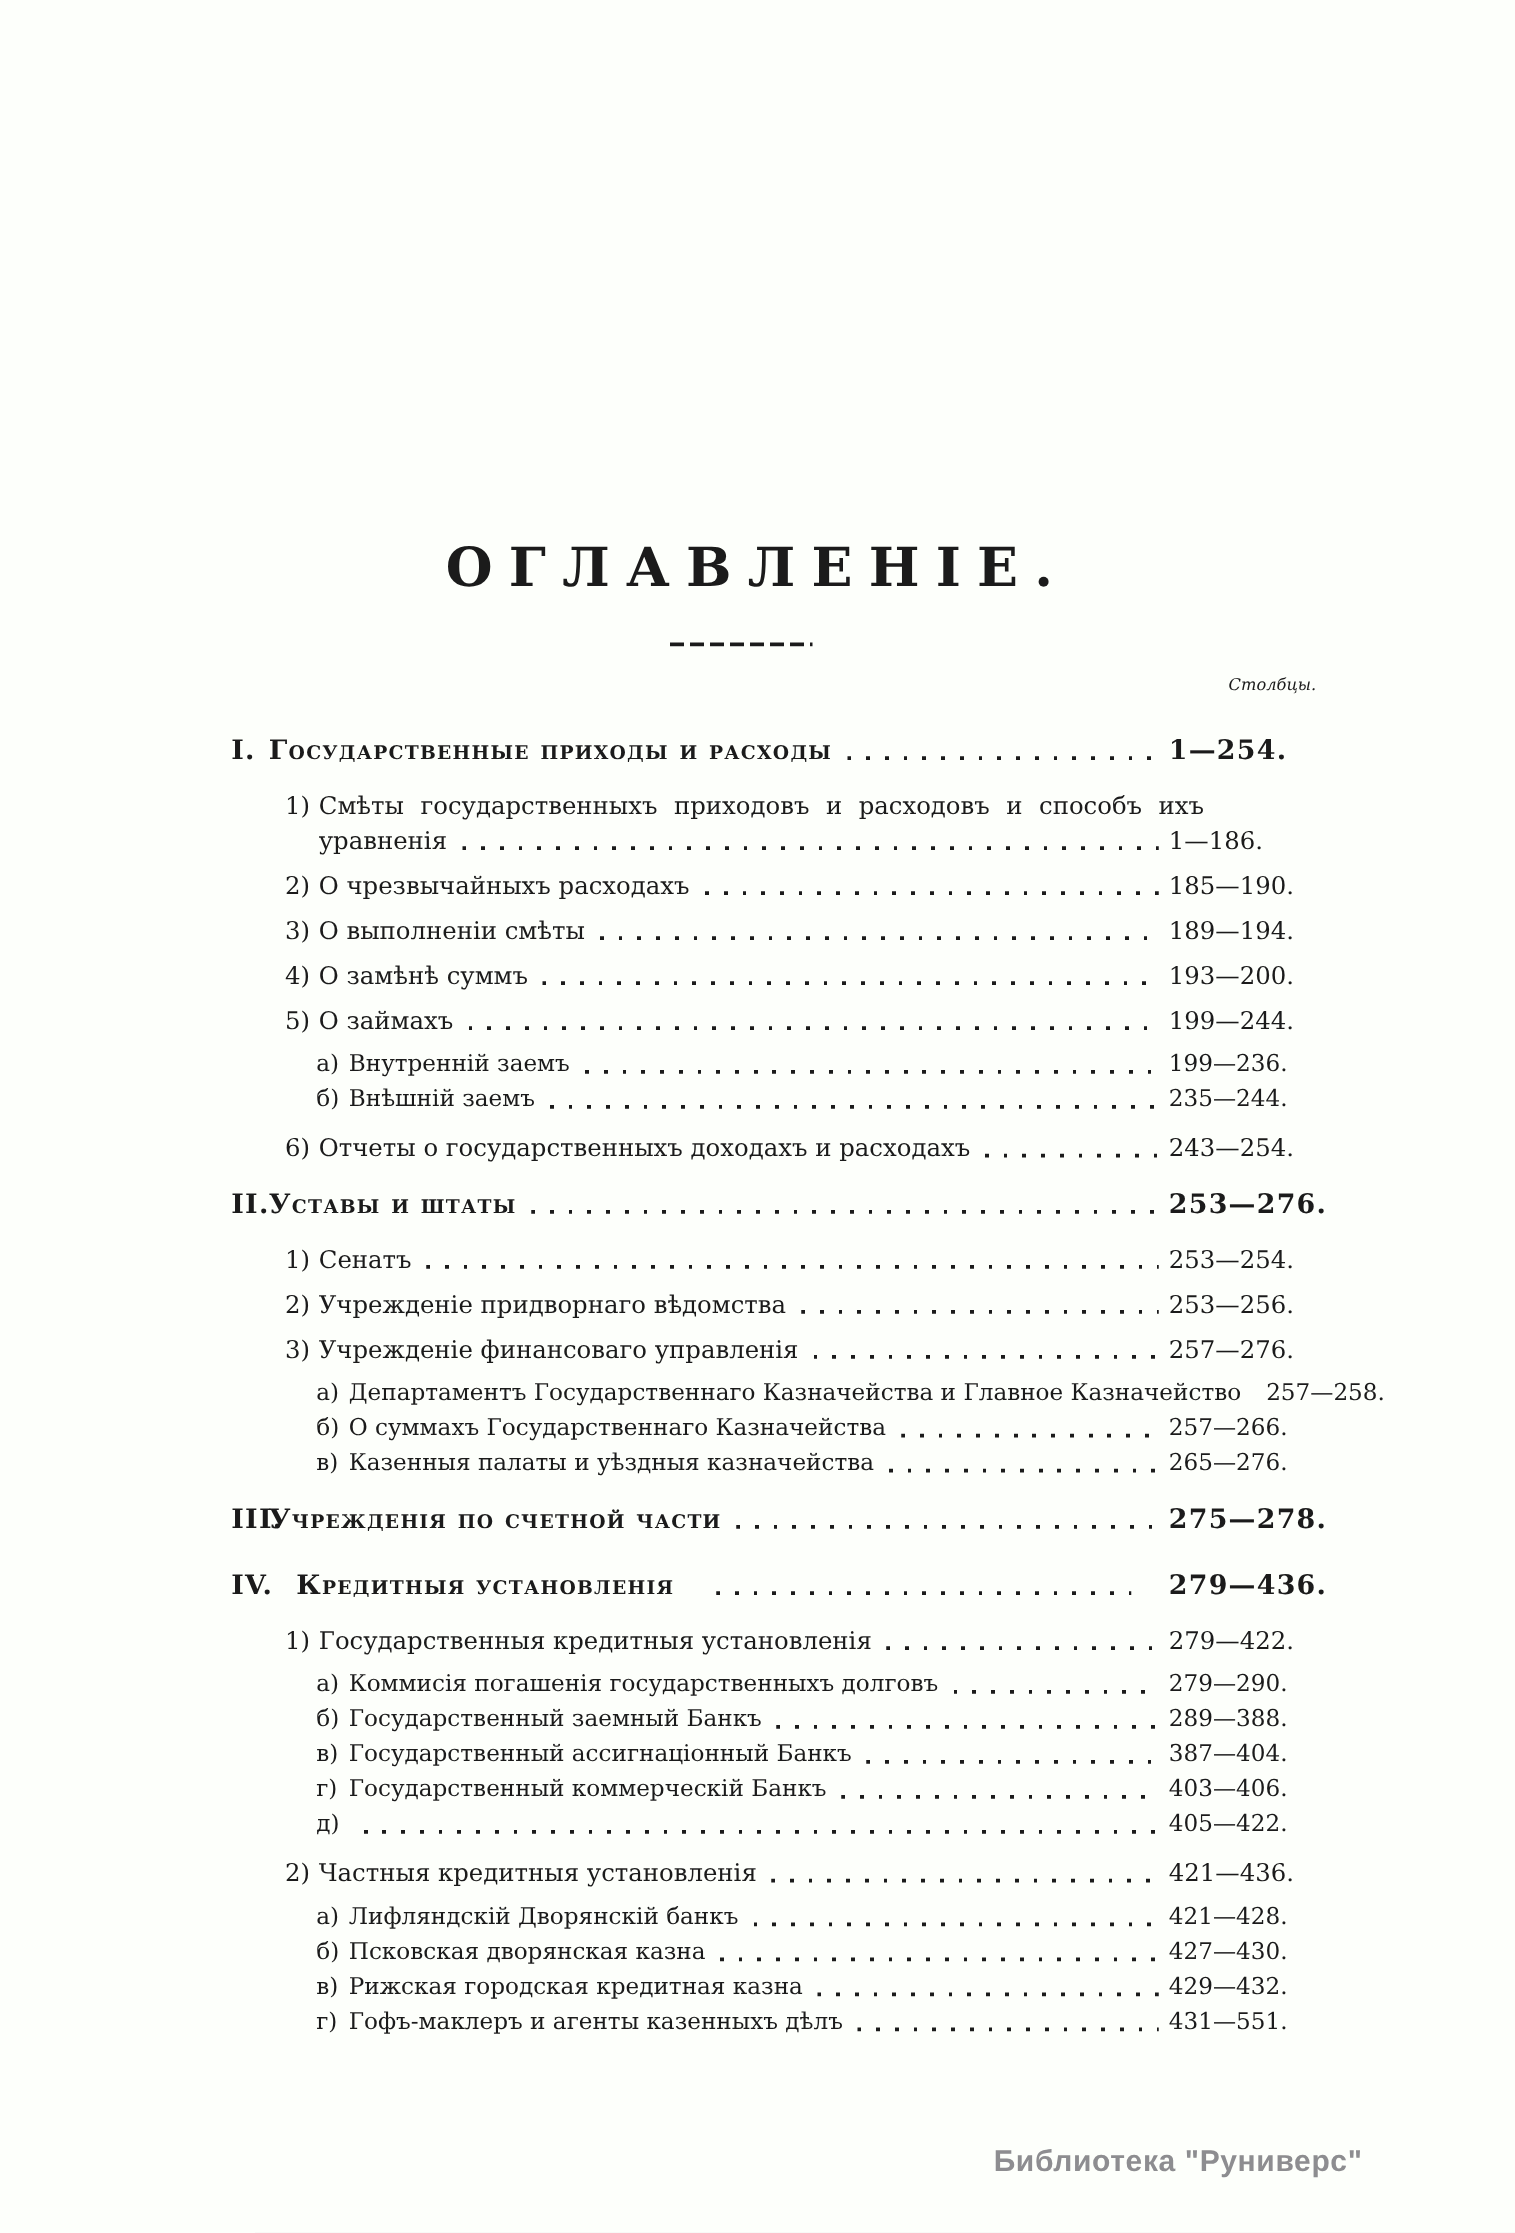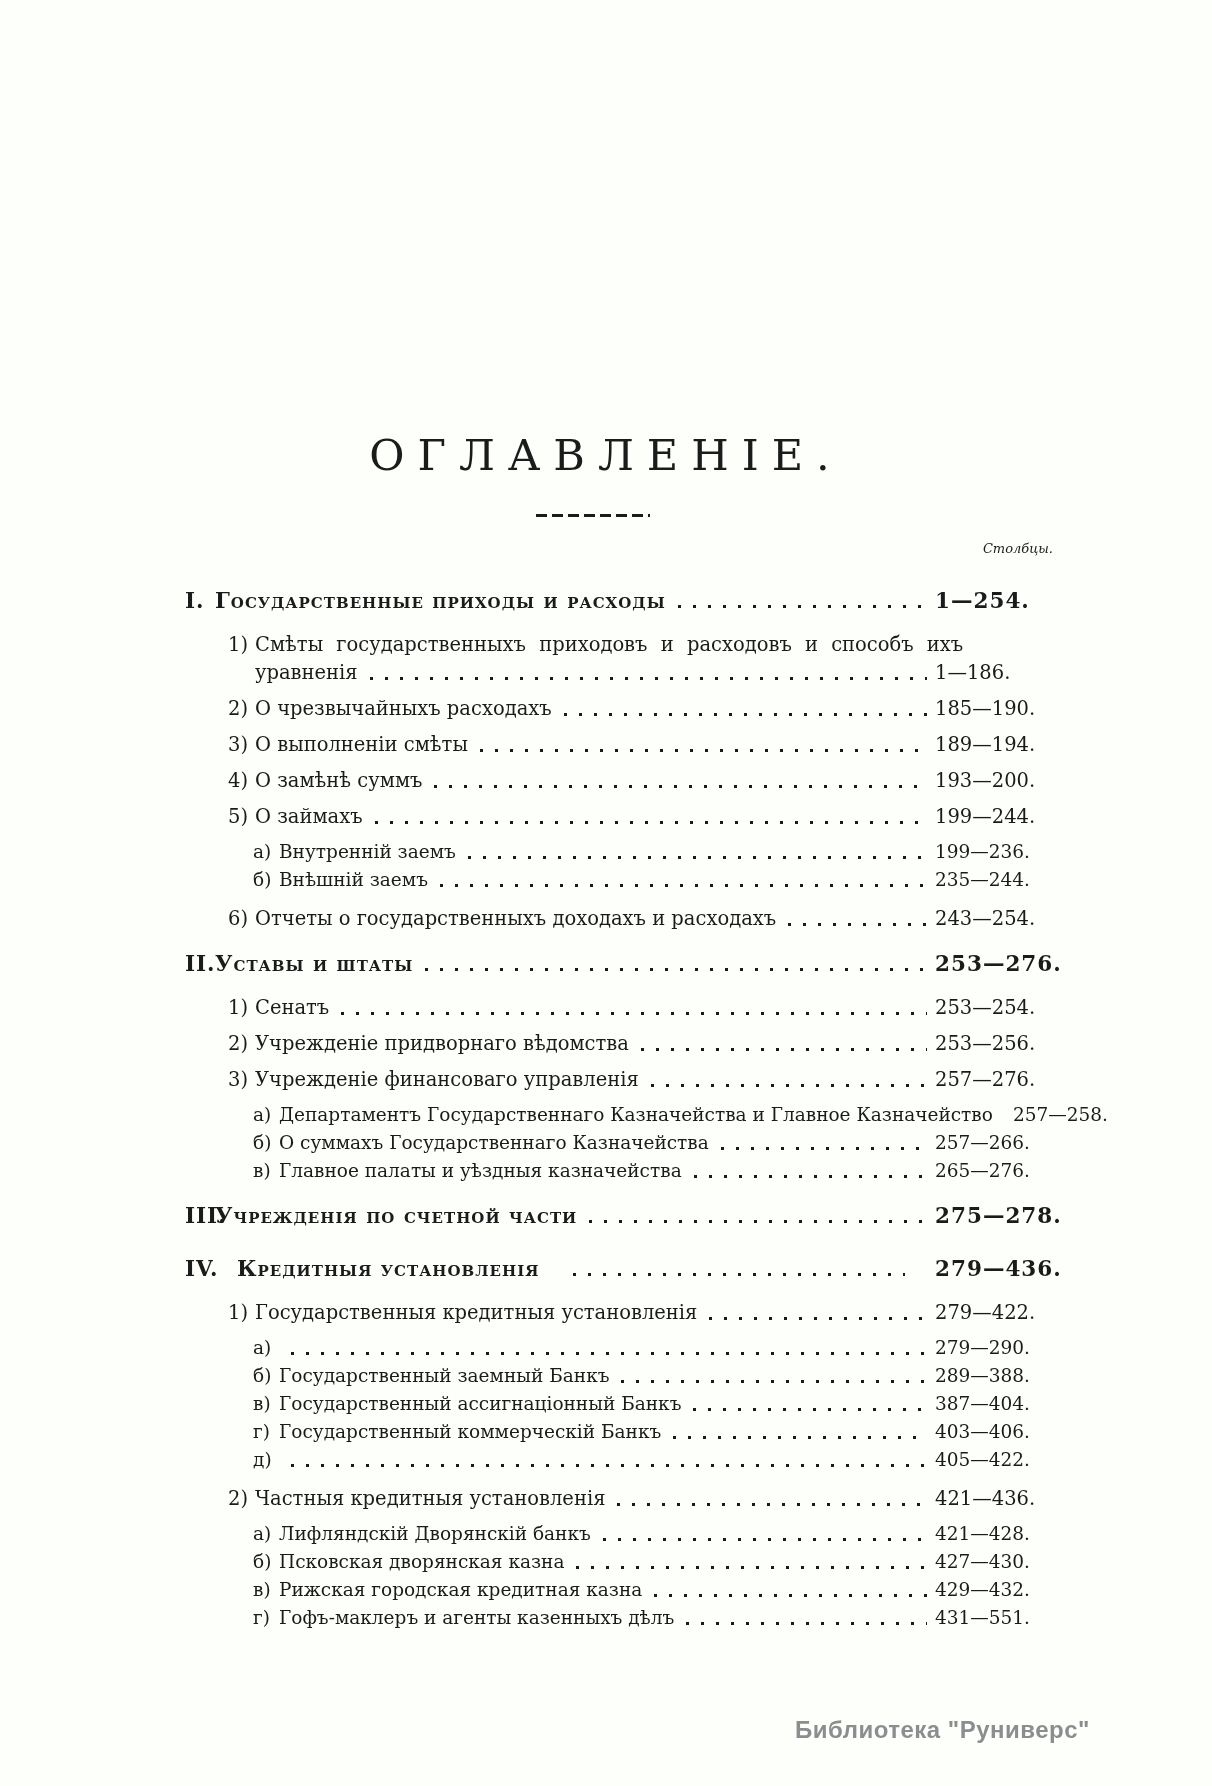--- a/index.html
+++ b/index.html
@@ -16,21 +16,21 @@
     background:var(--paper);
     color:var(--ink);
     overflow:hidden;
   }
   
   .title{
     position:absolute;top:430px;left:0;right:0;
     text-align:center;
     font-size:43px;
     letter-spacing:13px;
-    font-weight:400;
+    font-weight:700;
     white-space:nowrap;
   }
   .divider{
     position:absolute;top:514px;left:536px;
     width:114px;height:3px;
     background-image:repeating-linear-gradient(to right, var(--ink) 0 11px, transparent 11px 16px);
   }
   
   .content{
     position:absolute;top:541px;left:185px;width:850px;
@@ -192,21 +192,21 @@
     <span class="pages">257—258.</span>
   </div>
         <div class="row sub">
     <span class="num">б)</span>
     <span class="txt">О суммахъ Государственнаго Казначейства</span>
     <span class="leader"></span>
     <span class="pages">257—266.</span>
   </div>
         <div class="row sub">
     <span class="num">в)</span>
-    <span class="txt">Главное палаты и уѣздныя казначейства</span>
+    <span class="txt">Казенныя палаты и уѣздныя казначейства</span>
     <span class="leader"></span>
     <span class="pages">265—276.</span>
   </div>
         <div class="row section">
     <span class="num">III.</span>
     <span class="txt">Учрежденія по счетной части</span>
     <span class="leader"></span>
     <span class="pages">275—278.</span>
   </div>
         <div class="row section">
@@ -216,20 +216,21 @@
     <span class="pages">279—436.</span>
   </div>
         <div class="row item">
     <span class="num">1)</span>
     <span class="txt">Государственныя кредитныя установленія</span>
     <span class="leader"></span>
     <span class="pages">279—422.</span>
   </div>
         <div class="row sub">
     <span class="num">а)</span>
+    <span class="txt">Коммисія погашенія государственныхъ долговъ</span>
     <span class="leader"></span>
     <span class="pages">279—290.</span>
   </div>
         <div class="row sub">
     <span class="num">б)</span>
     <span class="txt">Государственный заемный Банкъ</span>
     <span class="leader"></span>
     <span class="pages">289—388.</span>
   </div>
         <div class="row sub">

